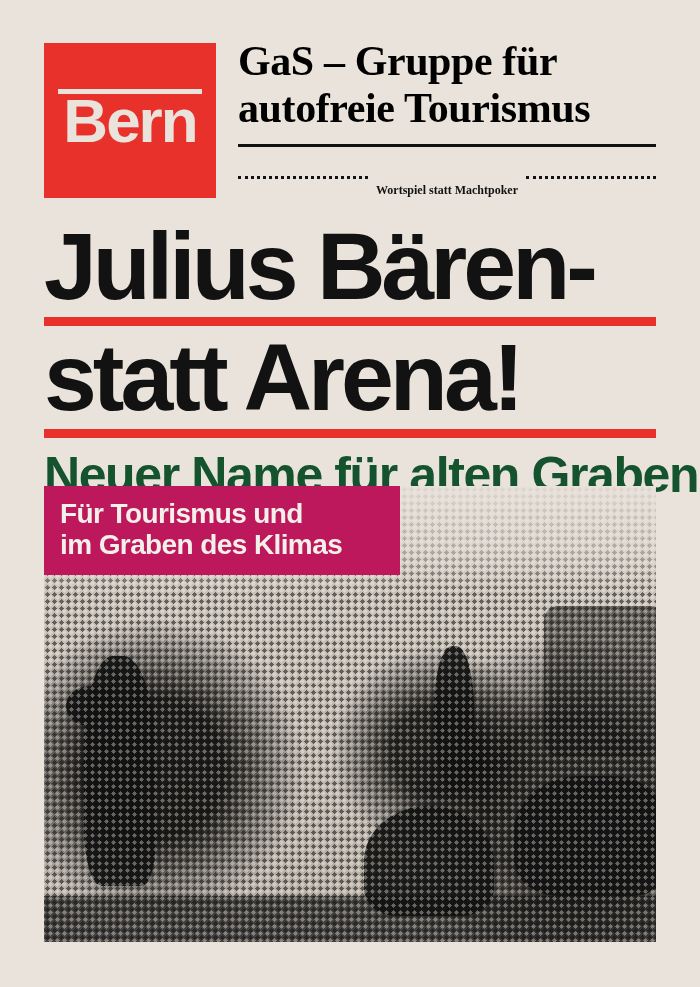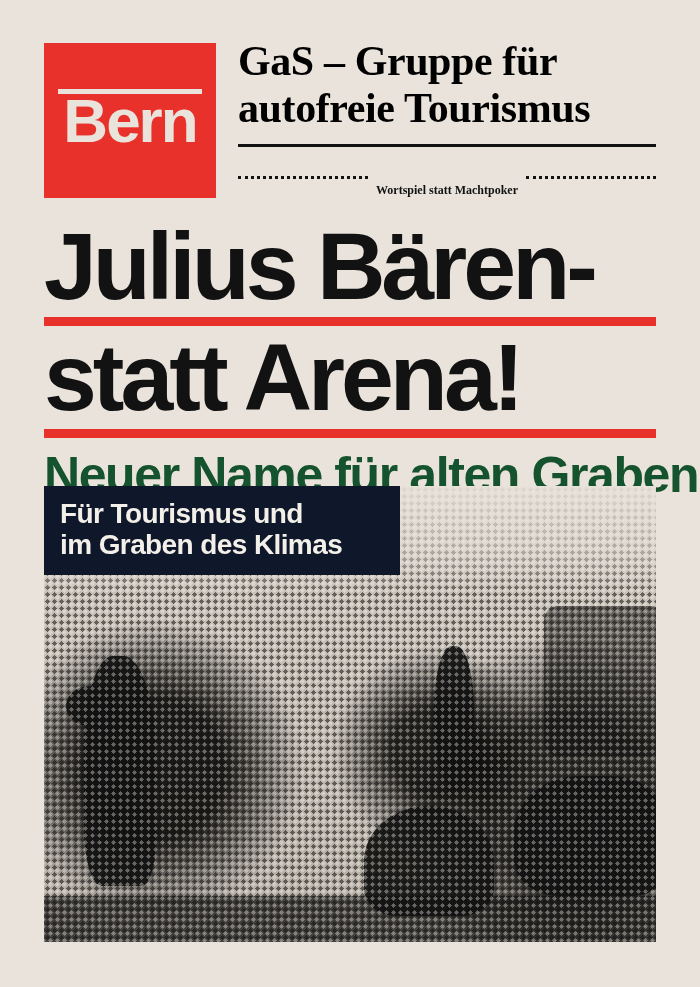--- a/index.html
+++ b/index.html
@@ -176,21 +176,21 @@
     position: absolute;
     left: 0; top: 0; width: 100%; height: 108px;
     background: linear-gradient(180deg, rgba(233,227,219,0.92) 0%, rgba(233,227,219,0.55) 60%, rgba(233,227,219,0) 100%);
   }
 
   .caption-box {
     position: absolute;
     left: 44px;
     top: 486px;
     width: 356px;
-    background: #0f172a;
+    background: #be185d;
     padding: 12px 16px 14px 16px;
     box-sizing: border-box;
   }
   .caption-text {
     font-family: "Liberation Sans", sans-serif;
     font-weight: bold;
     font-size: 28px;
     line-height: 1.12;
     color: #f3efe9;
     letter-spacing: -0.6px;

